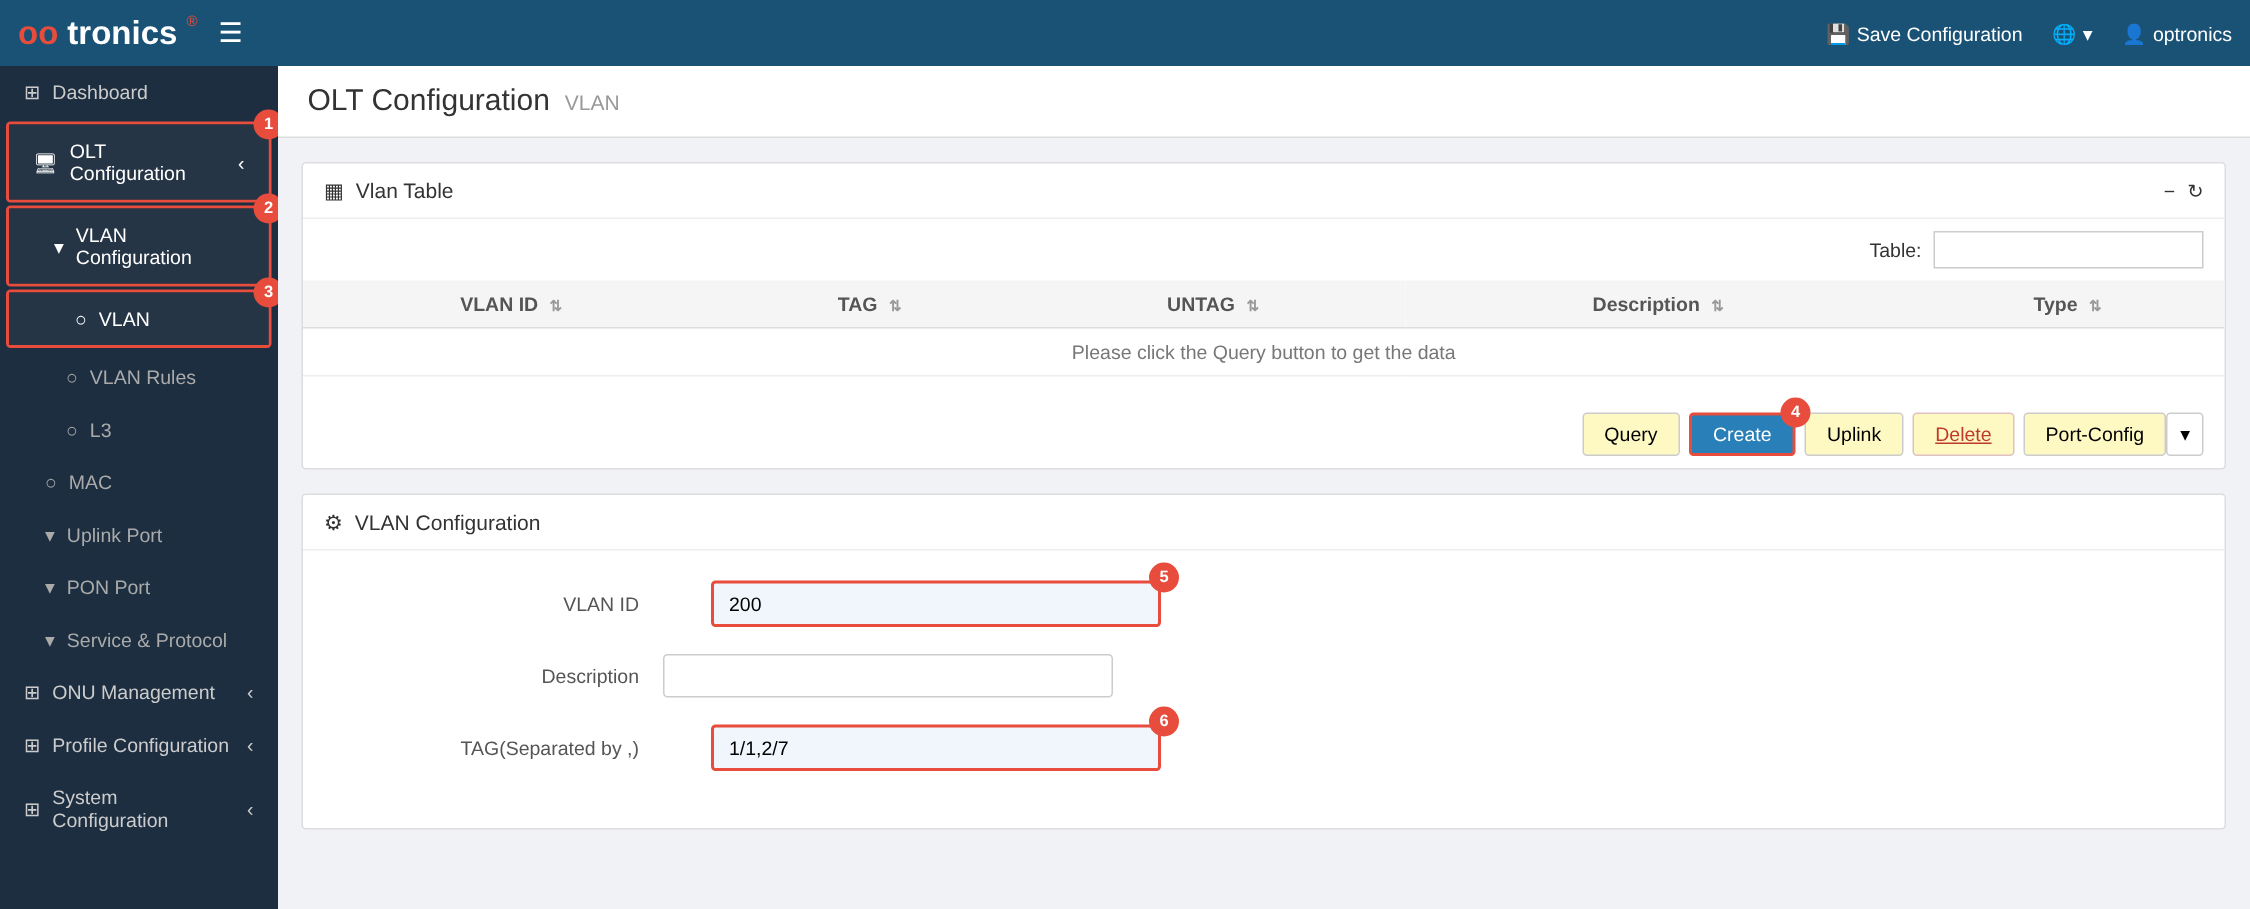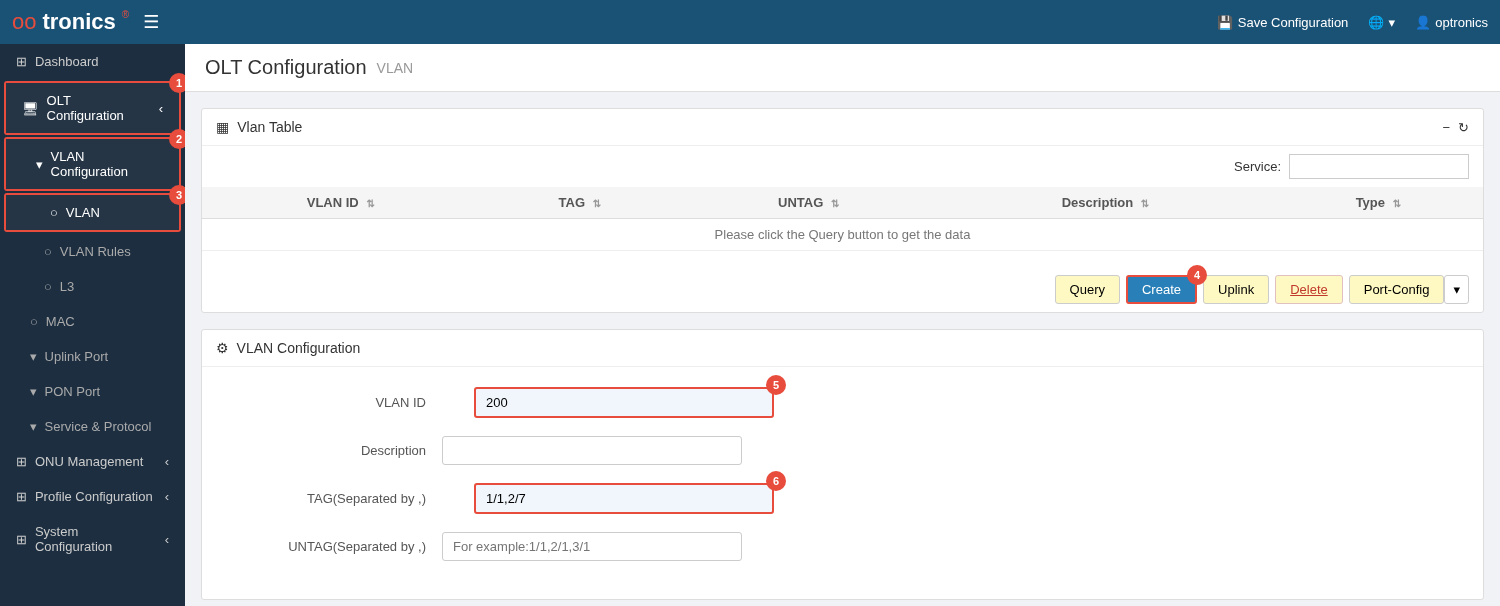--- a/index.html
+++ b/index.html
@@ -134,21 +134,21 @@
     .form-control.highlighted { border: 2px solid #e74c3c; background: #f0f6fc; margin-left: 32px; }
 
     .icon-table { font-size: 14px; }
   </style>
 </head>
 <body>
 
 <div class="topbar">
   <div class="topbar-left">
     <div class="logo">
-      <span style="font-size:22px;font-weight:normal;color:#e74c3c;">oo</span>
+      <span style="font-size:22px;font-weight:bold;color:#e74c3c;">oo</span>
         <span style="font-size:22px;font-weight:bold;color:white;">tronics</span>
         <span style="font-size:10px;color:#e74c3c;position:relative;top:-8px;">®</span>
     </div>
     <span class="hamburger">☰</span>
   </div>
   <div class="topbar-right">
     <span>
       <span>💾</span>
       <span>Save Configuration</span>
     </span>
@@ -260,21 +260,21 @@
           <span class="icon-table">▦</span>
           <span>Vlan Table</span>
         </div>
         <div class="card-header-right">
           <span style="cursor:pointer;">−</span>
           <span style="cursor:pointer;">↻</span>
         </div>
       </div>
 
       <div class="search-area">
-        <label>Service:</label>
+        <label>Table:</label>
         <input class="search-input" type="text" placeholder="" style="">
       </div>
 
       <div class="watermark-container" style="position:relative; min-height:80px;">
         <table>
           <thead>
             <tr>
               <th>
                 <span>VLAN ID</span>
                 <span class="sort-icon">⇅</span>
@@ -342,22 +342,18 @@
         </div>
 
         <div class="form-row" style="position:relative;">
           <div class="form-label">TAG(Separated by ,)</div>
           <div style="position:relative;">
             <input class="form-control highlighted" type="text" value="1/1,2/7" style="">
             <div style="position:absolute;top:-12px;right:-12px;" class="badge-num">6</div>
           </div>
         </div>
 
-        <div class="form-row">
-          <div class="form-label">UNTAG(Separated by ,)</div>
-          <input class="form-control" type="text" placeholder="For example:1/1,2/1,3/1" style="">
-        </div>
 
       </div>
     </div>
 
   </div>
 </div>
 
 </body></html>

